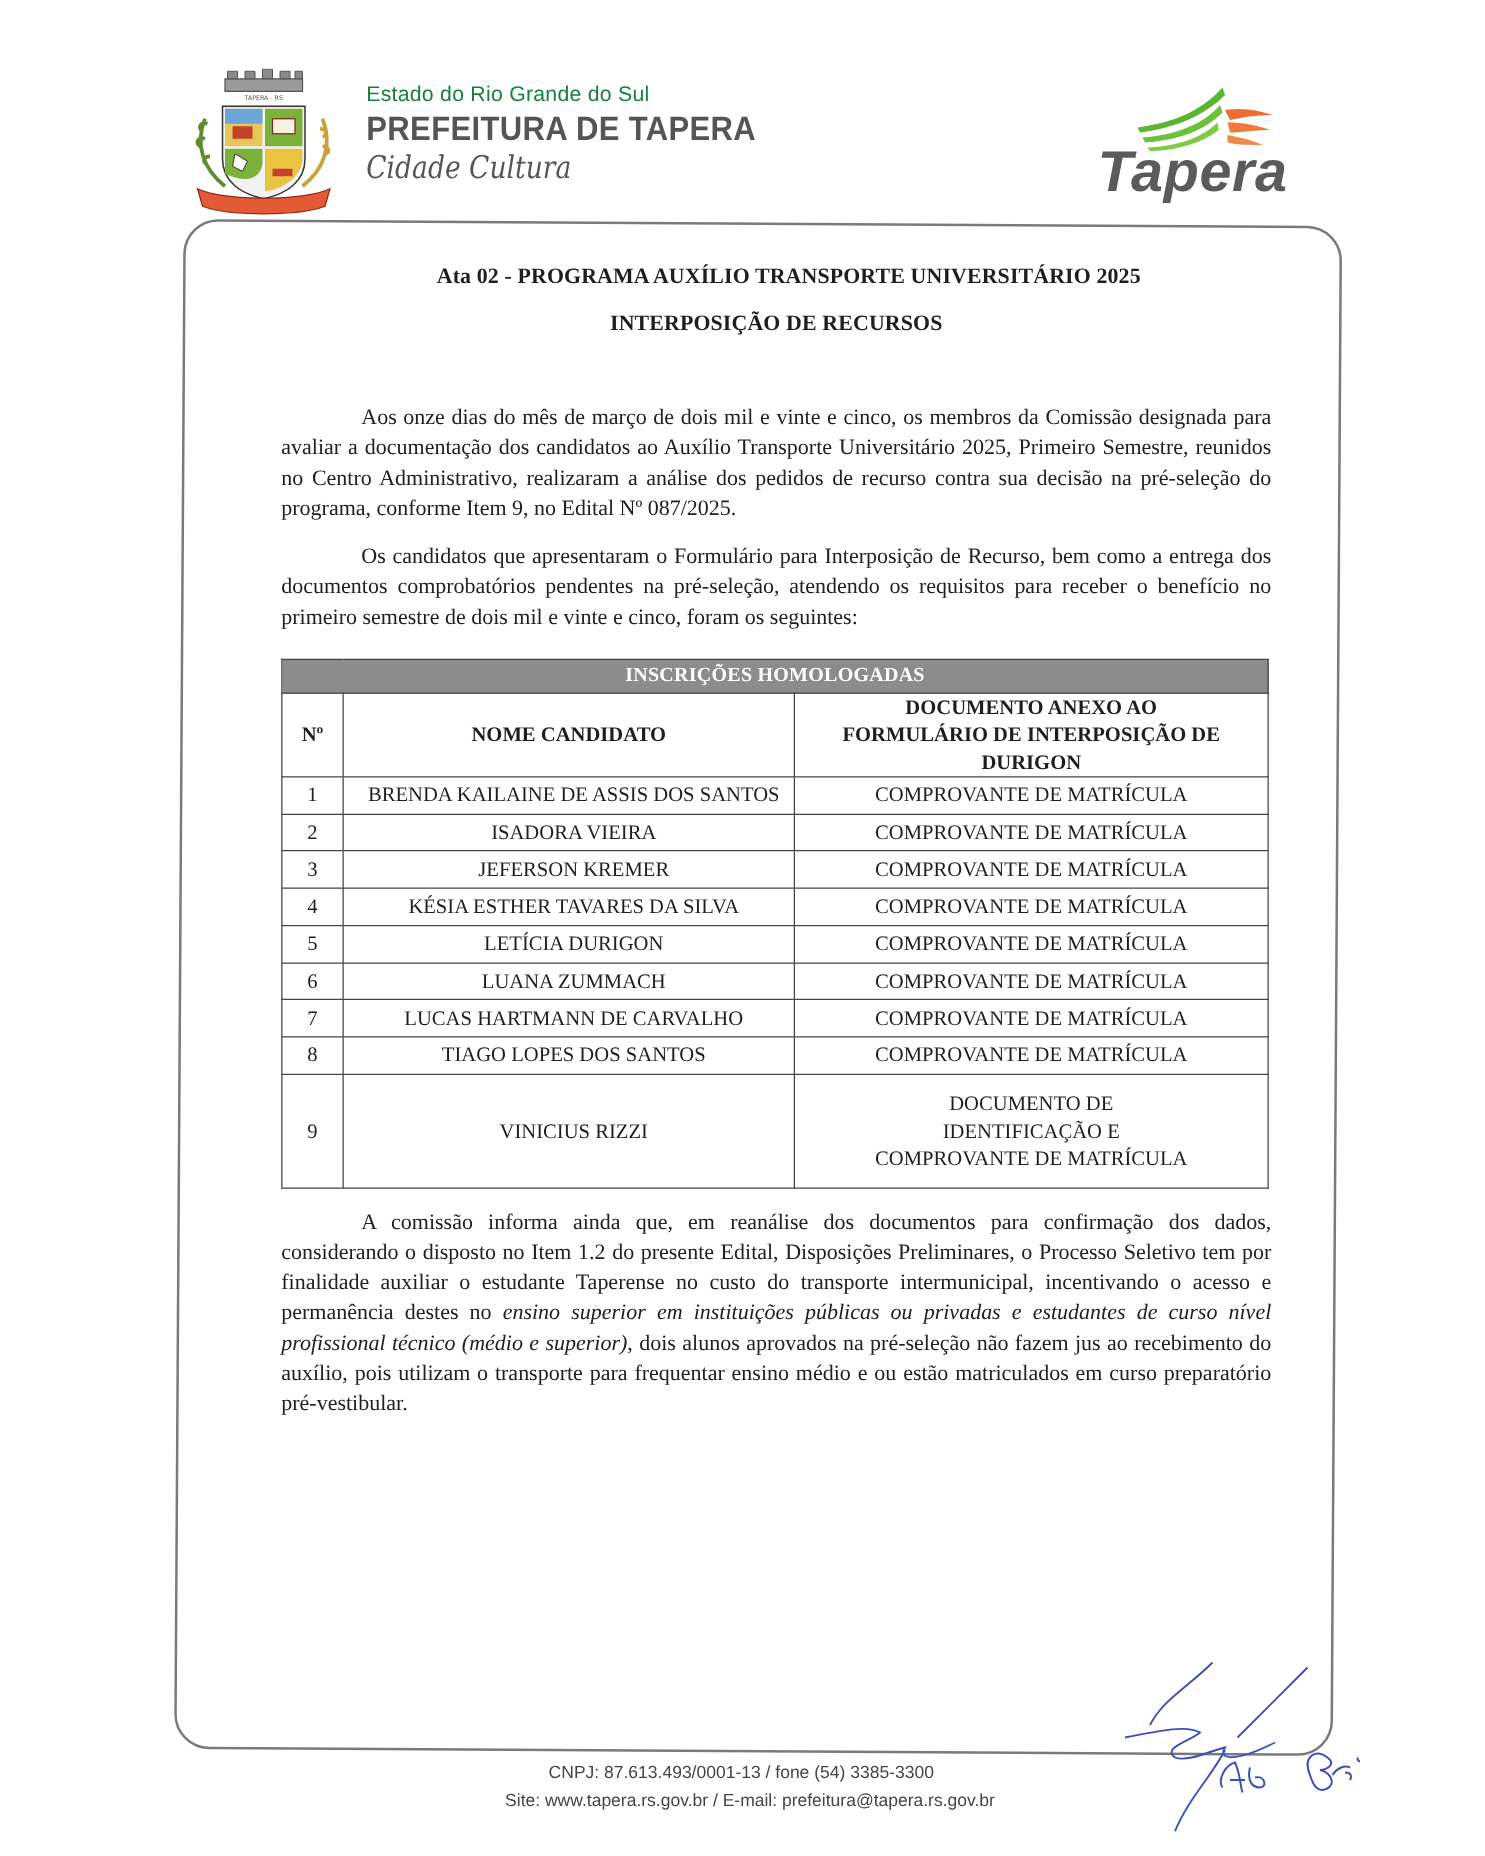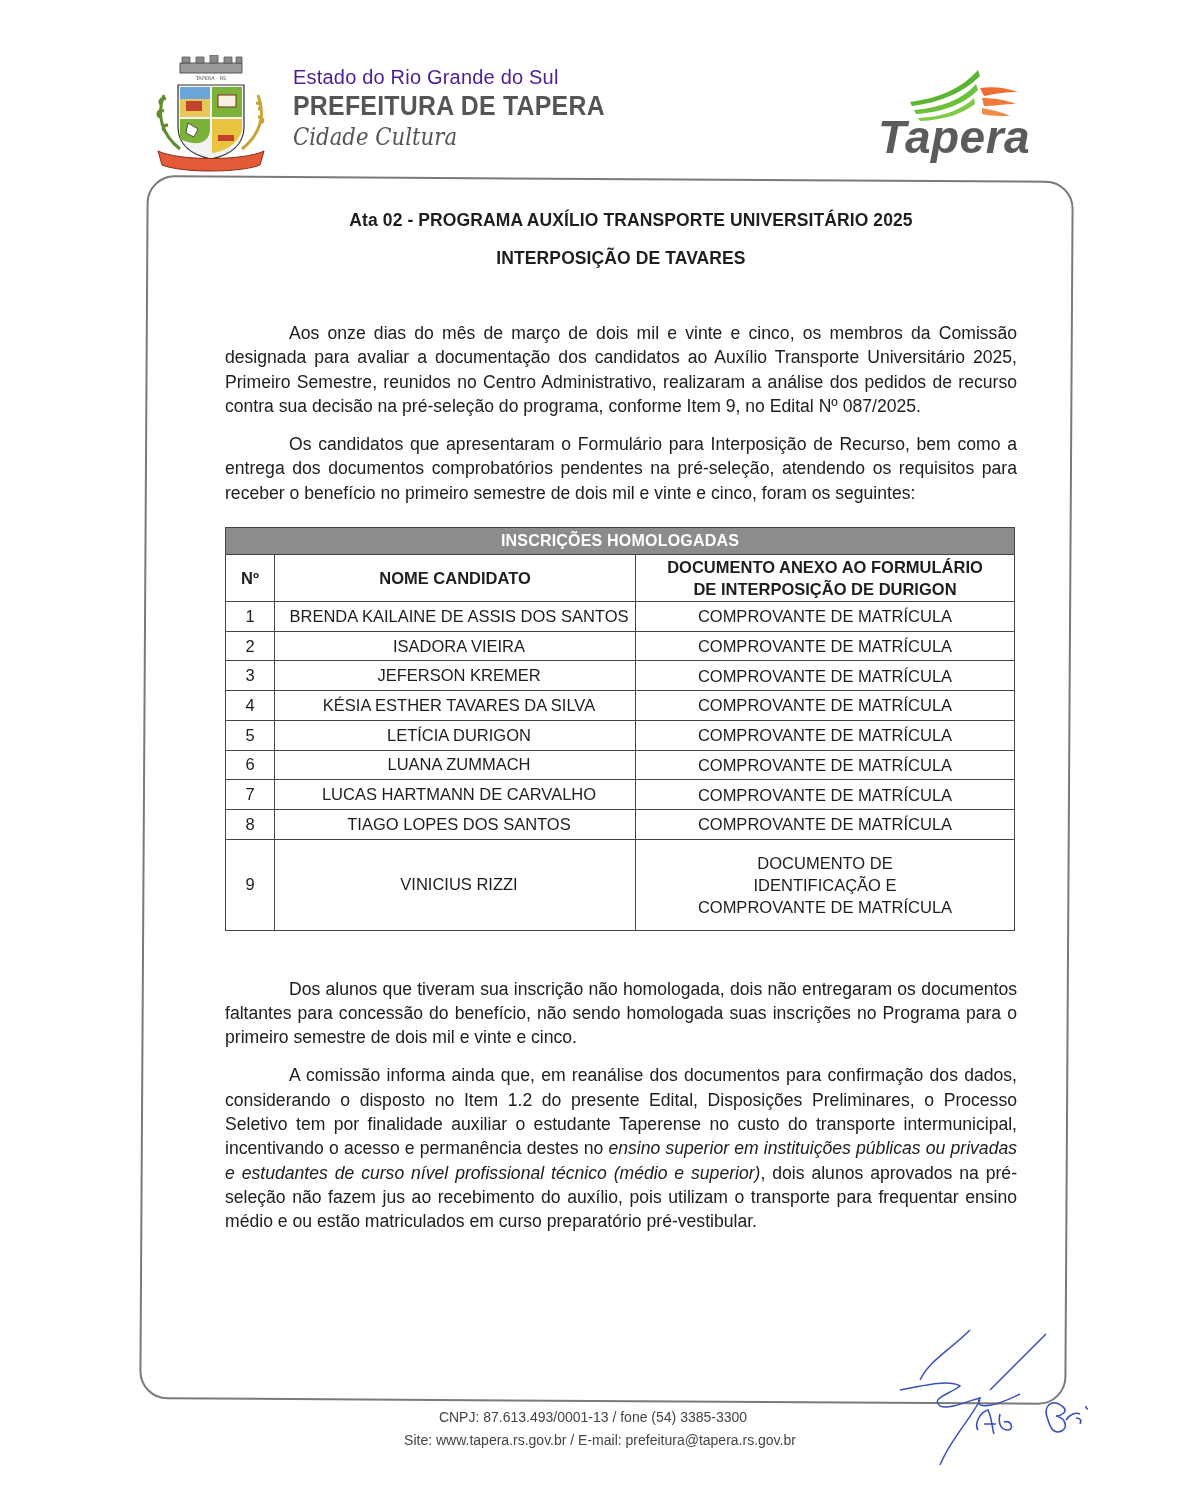--- a/index.html
+++ b/index.html
@@ -2,32 +2,32 @@
 <html><head>
 <meta charset="utf-8">
 <style>
   html, body { margin: 0; padding: 0; }
   body {
     width: 1188px; height: 1485px; background: #ffffff; position: relative; overflow: hidden;
     font-family: "Liberation Sans", sans-serif; color: #222;
   }
   .crest { position: absolute; left: 152px; top: 55px; width: 118px; height: 120px; }
   .header-text { position: absolute; left: 293px; top: 66px; }
-  .state { font-size: 20px; color: #4c1d95; letter-spacing: 0.2px; }
+  .state { font-size: 17px; color: #15803d; letter-spacing: 0.2px; }
   .pref { font-size: 27px; font-weight: bold; color: #555; margin-top: 2px; transform: scaleX(0.92); transform-origin: left; letter-spacing: 0.3px; }
   .motto { font-family: "DejaVu Serif", serif; font-style: italic; font-size: 25px; color: #555; margin-top: 0px; transform: scaleX(0.85); transform-origin: left; }
   .logo { position: absolute; left: 868px; top: 62px; width: 170px; height: 100px; text-align: right; }
   .logo-word { position: absolute; left: 10px; top: 48px; font-size: 46px; font-weight: bold; font-style: italic; color: #5b5b5b; letter-spacing: 0.5px; }
 
   .frame {
     position: absolute; left: 143px; top: 178px; width: 923px; height: 1220px;
     border: 2px solid #7a7a7a; border-radius: 28px; transform: rotate(0.35deg);
   }
 
-  .content { position: absolute; left: 225px; top: 210px; width: 792px; font-family: Liberation Sans, sans-serif; }
+  .content { position: absolute; left: 225px; top: 210px; width: 792px; font-family: Liberation Serif, serif; }
   .title { text-align: center; font-weight: bold; font-size: 17.5px; color: #1e1e1e; letter-spacing: 0.1px; }
   .title.t1 { margin-left: 20px; }
   .title.t2 { margin-top: 17px; }
   p.para { font-size: 17.6px; line-height: 24.3px; text-align: justify; text-indent: 64px; margin: 0; color: #202020; }
   .p1 { margin-top: 52px !important; }
   .p2 { margin-top: 14px !important; }
 
   table.homol { border-collapse: collapse; width: 790px; margin-top: 22px; font-size: 16.5px; color: #1e1e1e; }
   table.homol td, table.homol th { border: 1.5px solid #444; padding: 0; text-align: center; }
   .banner { background: #8c8c8c; color: #ffffff; font-weight: bold; font-size: 16px; height: 26px; text-align: center; letter-spacing: 0.2px; }
@@ -83,21 +83,21 @@
     <path d="M114 36 C126 36 138 38 148 42 C136 42 126 44 116 44z" fill="#f07a3a"></path>
     <path d="M114 46 C124 48 134 50 142 54 C132 54 122 54 114 52z" fill="#f08a48"></path>
   </svg>
   <div class="logo-word">Tapera</div>
 </div>
 
 <div class="frame"></div>
 
 <div class="content">
   <div class="title t1">Ata 02 - PROGRAMA AUXÍLIO TRANSPORTE UNIVERSITÁRIO 2025</div>
-  <div class="title t2">INTERPOSIÇÃO DE TAVARES</div>
+  <div class="title t2">INTERPOSIÇÃO DE RECURSOS</div>
 
   <p class="para p1">Aos onze dias do mês de março de dois mil e vinte e cinco, os membros da Comissão designada para avaliar a documentação dos candidatos ao Auxílio Transporte Universitário 2025, Primeiro Semestre, reunidos no Centro Administrativo, realizaram a análise dos pedidos de recurso contra sua decisão na pré-seleção do programa, conforme Item 9, no Edital Nº 087/2025.</p>
   <p class="para p2">Os candidatos que apresentaram o Formulário para Interposição de Recurso, bem como a entrega dos documentos comprobatórios pendentes na pré-seleção, atendendo os requisitos para receber o benefício no primeiro semestre de dois mil e vinte e cinco, foram os seguintes:</p>
 
   <table class="homol">
     <tbody>
         <tr>
       <td colspan="3" class="banner">INSCRIÇÕES HOMOLOGADAS</td>
     </tr>
     <tr class="hdr">
@@ -148,21 +148,20 @@
           <td class="col-doc">COMPROVANTE DE MATRÍCULA</td>
         </tr>
         <tr class="row tall">
           <td class="col-n">9</td>
           <td class="col-name">VINICIUS RIZZI</td>
           <td class="col-doc" style="padding: 12px 60px;">DOCUMENTO DE IDENTIFICAÇÃO E COMPROVANTE DE MATRÍCULA</td>
         </tr>
       </tbody>
   </table>
 
-  <p class="para p3">Dos alunos que tiveram sua inscrição não homologada, dois não entregaram os documentos faltantes para concessão do benefício, não sendo homologada suas inscrições no Programa para o primeiro semestre de dois mil e vinte e cinco.</p>
   <p class="para p4"><span>A comissão informa ainda que, em reanálise dos documentos para confirmação dos dados, considerando o disposto no Item 1.2 do presente Edital, Disposições Preliminares, o Processo Seletivo tem por finalidade auxiliar o estudante Taperense no custo do transporte intermunicipal, incentivando o acesso e permanência destes no </span><span class="it">ensino superior em instituições públicas ou privadas e estudantes de curso nível profissional técnico (médio e superior)</span><span>, dois alunos aprovados na pré-seleção não fazem jus ao recebimento do auxílio, pois utilizam o transporte para frequentar ensino médio e ou estão matriculados em curso preparatório pré-vestibular.</span></p>
 </div>
 
 <svg class="sig" viewBox="0 0 270 150">
   <path d="M60 60 C70 40 90 30 110 10 M40 70 c30 -6 50 -10 60 -4 c-10 8 -30 12 -20 20 c10 4 30 -6 40 -8 c-6 10 8 12 40 -4 M130 70 C150 50 170 30 186 14 M120 80 C110 100 90 120 80 145" fill="none" stroke="#3a4fb8" stroke-width="1.5"></path>
   <path d="M118 110 c-4 -6 2 -18 10 -20 c4 8 4 18 6 24 M124 104 h12 M140 94 c-2 8 0 16 8 16 c6 0 4 -10 -4 -8" fill="none" stroke="#3a4fb8" stroke-width="1.6"></path>
   <path d="M188 100 c-6 -14 4 -22 14 -14 c8 6 -2 10 -6 10 c10 2 14 14 2 16 c-6 0 -8 -6 -10 -12 M206 100 c4 -6 10 -8 14 -6 M216 98 c4 0 6 2 4 6 M226 86 c0 2 1 3 2 3" fill="none" stroke="#3a4fb8" stroke-width="1.6"></path>
 </svg>
 
 <div class="footer">

